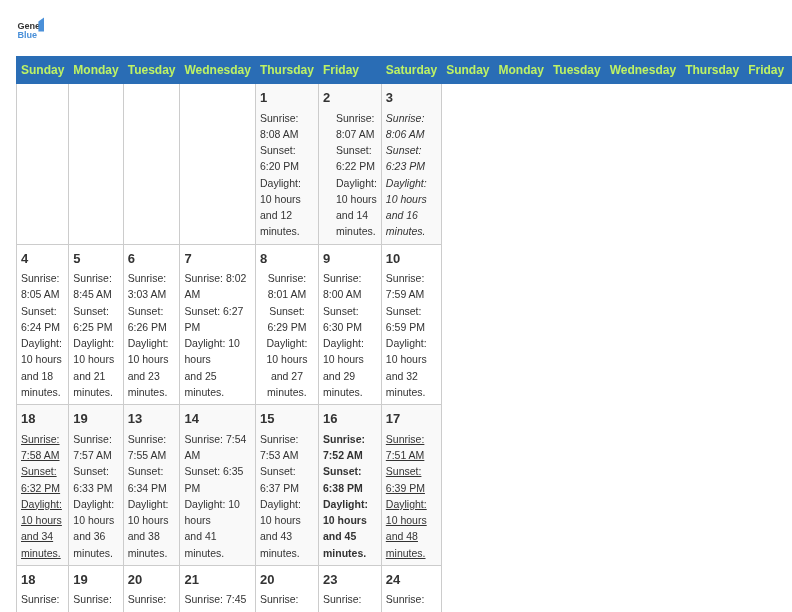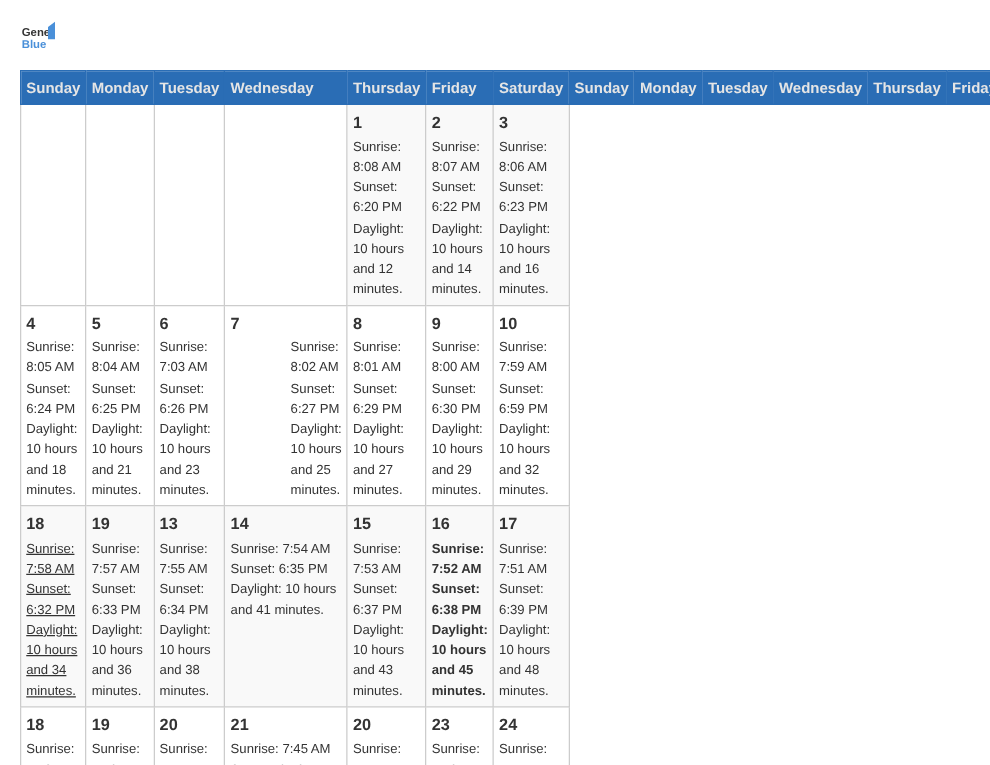--- a/index.html
+++ b/index.html
@@ -37,21 +37,21 @@
       font-size: 14px;
       color: #555;
     }
     table {
       width: 100%;
       border-collapse: collapse;
       font-size: 11px;
     }
     thead tr th {
       background-color: #2a6db5;
-      color: #e5e5e5;
+      color: #bef264;
       padding: 6px 4px;
       text-align: left;
       font-size: 12px;
       border: 1px solid #2a6db5;
     }
     tbody tr td {
       vertical-align: top;
       padding: 4px 4px;
       border: 1px solid #ccc;
       line-height: 1.5;
@@ -121,65 +121,65 @@
         <td class="empty-cell"></td>
         <td>
           <span class="day-number">1</span>
           <div class="day-info" style="white-space: pre-line;">Sunrise: 8:08 AM
 Sunset: 6:20 PM
 Daylight: 10 hours
 and 12 minutes.</div>
         </td>
         <td>
           <span class="day-number">2</span>
-          <div class="day-info" style="white-space: pre-line;">Sunrise: 8:07 AM
+          <div class="day-info" style="white-space: pre-line; margin-left: 13px;">Sunrise: 8:07 AM
 Sunset: 6:22 PM
 Daylight: 10 hours
 and 14 minutes.</div>
         </td>
         <td>
           <span class="day-number">3</span>
-          <div class="day-info" style="white-space: pre-line;">Sunrise: 8:06 AM
+          <div class="day-info" style="white-space: pre-line; font-style: italic;">Sunrise: 8:06 AM
 Sunset: 6:23 PM
 Daylight: 10 hours
 and 16 minutes.</div>
         </td>
       </tr>
       <tr>
         <td>
           <span class="day-number">4</span>
           <div class="day-info" style="white-space: pre-line;">Sunrise: 8:05 AM
 Sunset: 6:24 PM
 Daylight: 10 hours
 and 18 minutes.</div>
         </td>
         <td>
           <span class="day-number">5</span>
-          <div class="day-info" style="white-space: pre-line;">Sunrise: 8:04 AM
+          <div class="day-info" style="white-space: pre-line;">Sunrise: 8:45 AM
 Sunset: 6:25 PM
 Daylight: 10 hours
 and 21 minutes.</div>
         </td>
         <td>
           <span class="day-number">6</span>
-          <div class="day-info" style="white-space: pre-line;">Sunrise: 7:03 AM
+          <div class="day-info" style="white-space: pre-line;">Sunrise: 3:03 AM
 Sunset: 6:26 PM
 Daylight: 10 hours
 and 23 minutes.</div>
         </td>
         <td>
           <span class="day-number">7</span>
-          <div class="day-info" style="white-space: pre-line; margin-left: 48px;">Sunrise: 8:02 AM
+          <div class="day-info" style="white-space: pre-line;">Sunrise: 8:02 AM
 Sunset: 6:27 PM
 Daylight: 10 hours
 and 25 minutes.</div>
         </td>
         <td>
           <span class="day-number">8</span>
-          <div class="day-info" style="white-space: pre-line;">Sunrise: 8:01 AM
+          <div class="day-info" style="white-space: pre-line; text-align: center;">Sunrise: 8:01 AM
 Sunset: 6:29 PM
 Daylight: 10 hours
 and 27 minutes.</div>
         </td>
         <td>
           <span class="day-number">9</span>
           <div class="day-info" style="white-space: pre-line;">Sunrise: 8:00 AM
 Sunset: 6:30 PM
 Daylight: 10 hours
 and 29 minutes.</div>
@@ -230,21 +230,21 @@
         </td>
         <td>
           <span class="day-number">16</span>
           <div class="day-info" style="white-space: pre-line; font-weight: bold;">Sunrise: 7:52 AM
 Sunset: 6:38 PM
 Daylight: 10 hours
 and 45 minutes.</div>
         </td>
         <td>
           <span class="day-number">17</span>
-          <div class="day-info" style="white-space: pre-line;">Sunrise: 7:51 AM
+          <div class="day-info" style="white-space: pre-line; text-decoration: underline;">Sunrise: 7:51 AM
 Sunset: 6:39 PM
 Daylight: 10 hours
 and 48 minutes.</div>
         </td>
       </tr>
       <tr>
         <td>
           <span class="day-number">18</span>
           <div class="day-info" style="white-space: pre-line;">Sunrise: 7:49 AM
 Sunset: 6:40 PM

